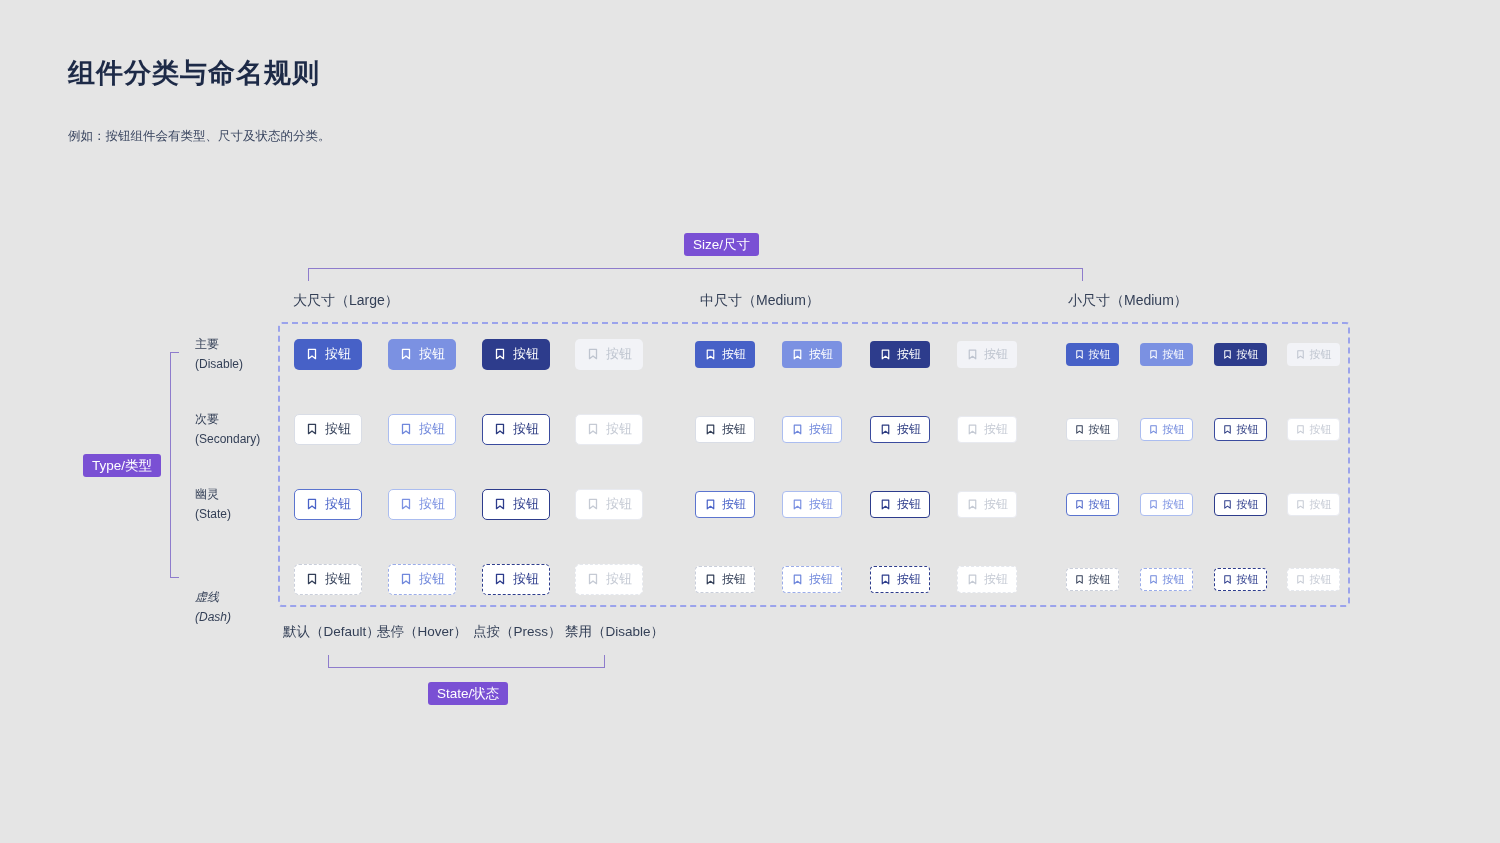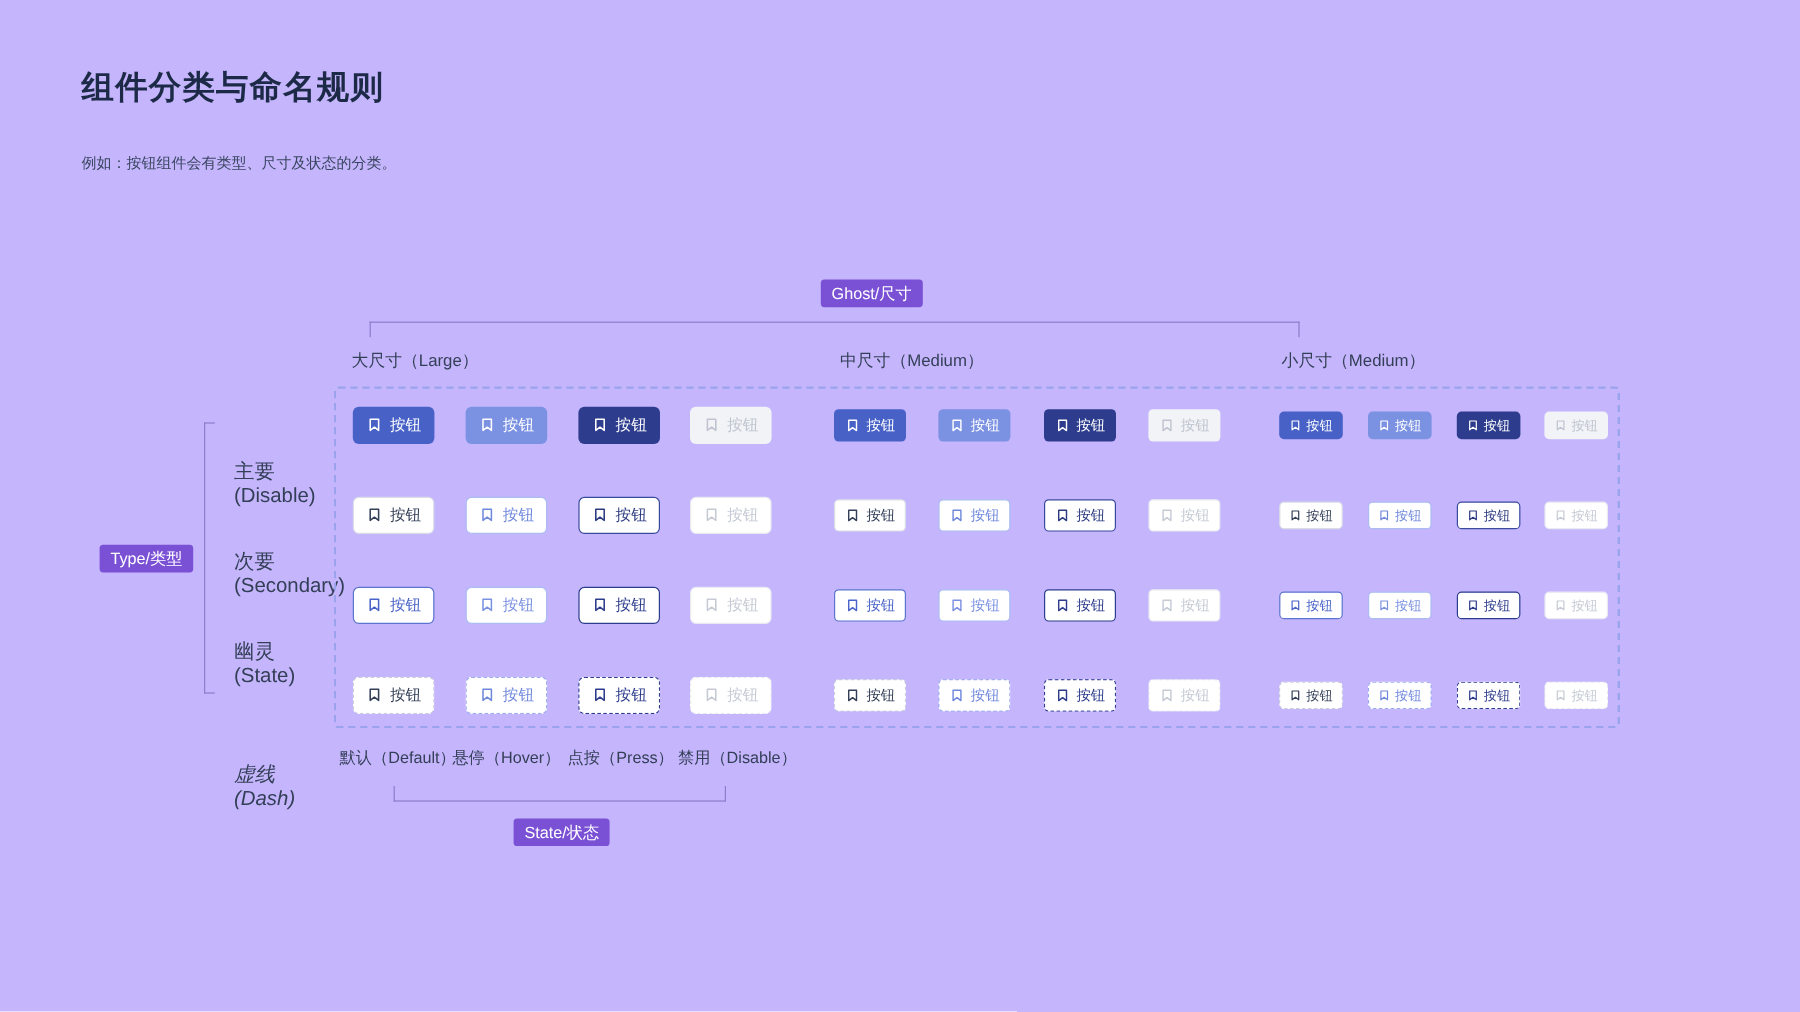--- a/index.html
+++ b/index.html
@@ -1,18 +1,18 @@
 <!DOCTYPE html>
 <html><head>
 <meta charset="utf-8">
 <style>
   * { margin: 0; padding: 0; box-sizing: border-box; }
   html,body { background:#ffffff; }
   body { font-family: "Liberation Sans", "DejaVu Sans", sans-serif; }
-  .canvas { position: relative; width: 1500px; height: 843px; background:#c4b5fd; overflow: hidden; }
+  .canvas { position: relative; width: 1500px; height: 843px; background:#e5e5e5; overflow: hidden; }
 
   .page-title { position:absolute; left:68px; top:55px; font-size:27px; font-weight:700; color:#1d2a47; letter-spacing:1px; }
   .desc { position:absolute; left:68px; color:#3a4660; font-size:12.5px; line-height:18.5px; }
   .desc-1 { top:108px; }
   .desc-2 { top:126.5px; }
 
   .badge { position:absolute; background:#7a50d4; color:#ffffff; font-size:13.5px; line-height:23px; padding:0 9px; border-radius:3px; white-space:nowrap; }
   .badge-size  { left:684px; top:233px; }
   .badge-type  { left:83px;  top:454px; }
   .badge-state { left:428px; top:682px; }
@@ -22,21 +22,21 @@
   .bracket-top { left:308px; top:268px; width:775px; height:13px;
     border-top:1px solid #8e7ccc; border-left:1px solid #8e7ccc; border-right:1px solid #8e7ccc; }
   .bracket-left { left:170px; top:352px; width:9px; height:226px;
     border-left:1px solid #8e7ccc; border-top:1px solid #8e7ccc; border-bottom:1px solid #8e7ccc; }
   .bracket-bottom { left:328px; top:655px; width:277px; height:13px;
     border-bottom:1px solid #8e7ccc; border-left:1px solid #8e7ccc; border-right:1px solid #8e7ccc; }
 
   .col-label { position:absolute; top:292px; font-size:14px; color:#333f56; white-space:nowrap; }
   .col-label-0 { left:293px; } .col-label-1 { left:700px; } .col-label-2 { left:1068px; }
 
-  .row-label { position:absolute; left:195px; font-size:17px; color:#333f56; line-height:19.5px;margin-top:48px; }
+  .row-label { position:absolute; left:195px; font-size:12px; color:#333f56; line-height:19.5px; }
   .row-label-0 { top:335px; } .row-label-1 { top:410px; } .row-label-2 { top:485px; } .row-label-3 { top:588px;font-style:italic; }
 
   .state-label { position:absolute; top:623px; font-size:13.5px; color:#333f56; white-space:nowrap; }
   .state-label-0 { left:283px; } .state-label-1 { left:377px; } .state-label-2 { left:473px; } .state-label-3 { left:565px; }
 
   .grid-box { position:absolute; left:278px; top:322px; width:1072px; height:285px;
     border:2px dashed #9ba3ec; border-radius:4px; }
 
   
   .btn { position:absolute; display:flex; align-items:center; justify-content:center;
@@ -69,21 +69,21 @@
   .t-dash.s-disable { border:1px dashed #e5e8ee; color:#c5cad4; }
 </style>
 </head>
 <body>
 
 <div class="canvas">
 
   <h1 class="page-title">组件分类与命名规则</h1>
   <div class="desc desc-2">例如：按钮组件会有类型、尺寸及状态的分类。</div>
 
-  <div class="badge badge-size">Ghost/尺寸</div>
+  <div class="badge badge-size">Size/尺寸</div>
   <div class="bracket bracket-top"></div>
   <div class="col-label col-label-0">大尺寸（Large）</div>
   <div class="col-label col-label-1">中尺寸（Medium）</div>
   <div class="col-label col-label-2">小尺寸（Medium）</div>
 
   <div class="badge badge-type">Type/类型</div>
   <div class="bracket bracket-left"></div>
   <div class="row-label row-label-0">
     <div>主要</div>
     <div>(Disable)</div>

